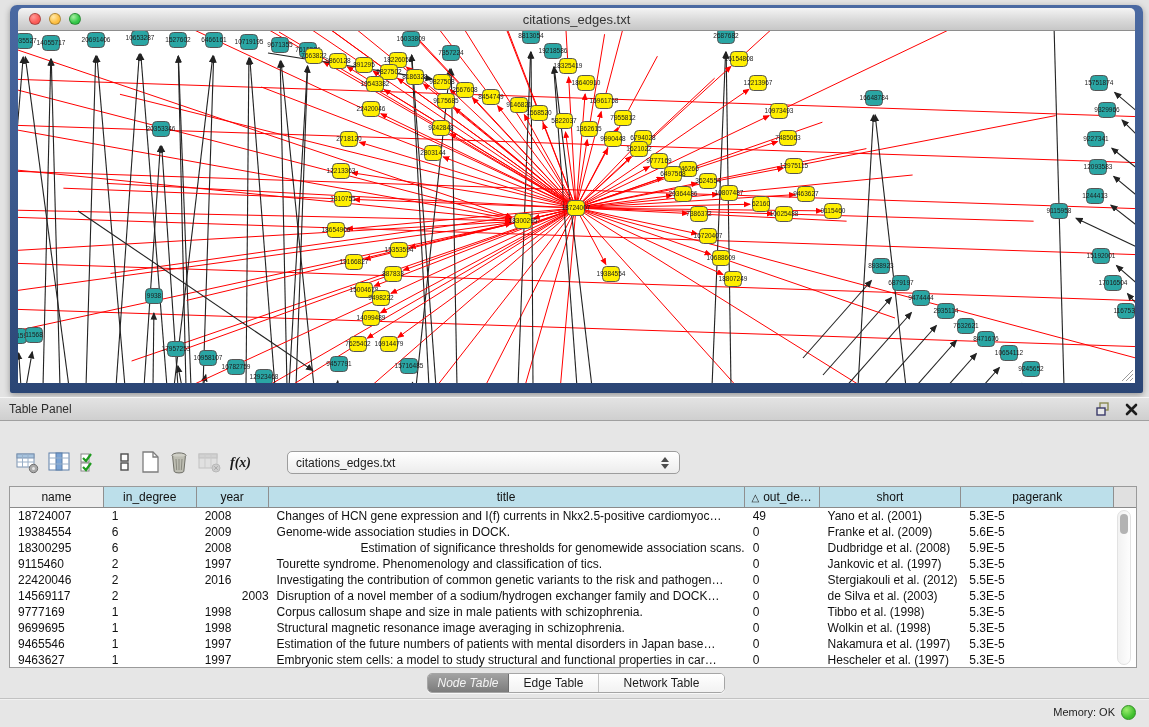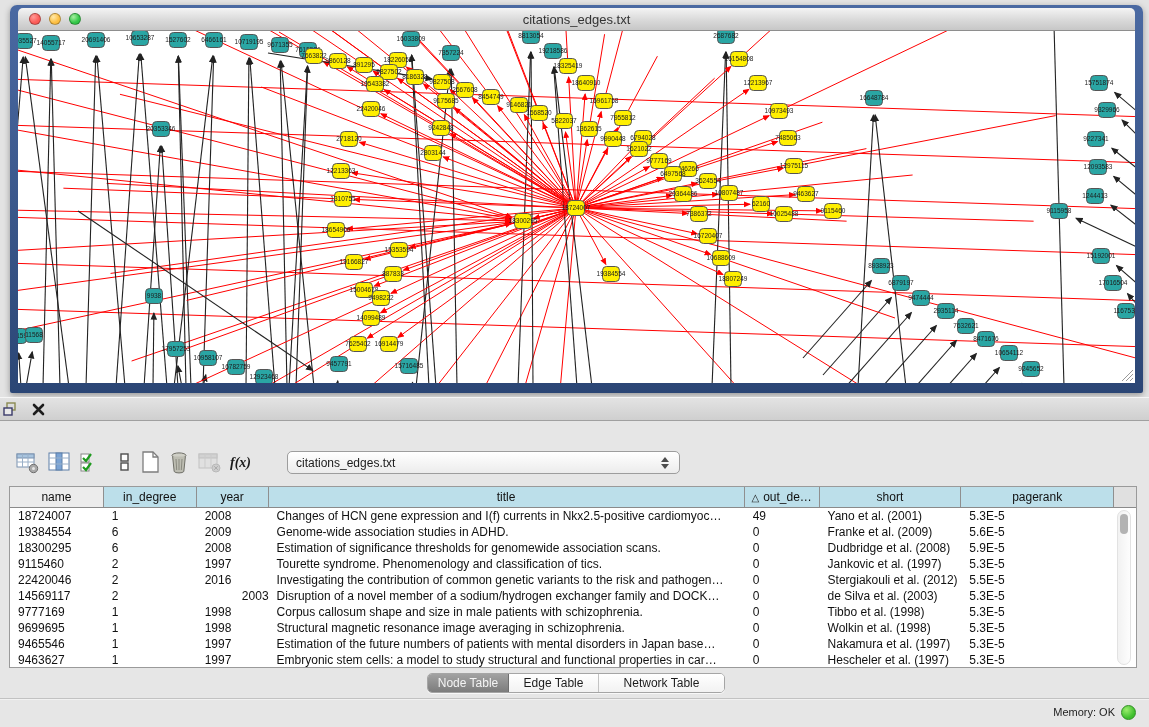--- a/index.html
+++ b/index.html
@@ -486,20 +486,21 @@
       <g id="resize-grip" stroke="#999" stroke-width="1">
         <line x1="1104" y1="350" x2="1115" y2="339"></line>
         <line x1="1108" y1="350" x2="1115" y2="343"></line>
         <line x1="1112" y1="350" x2="1115" y2="347"></line>
       </g>
     </svg>
   </div>
 </div>
 
 <div id="panel-header">
+  <span id="panel-title">Table Panel</span>
   <span class="hdr-icon">
     <svg width="15" height="14" viewBox="0 0 15 14">
       <rect x="4" y="1" width="8" height="7" fill="none" stroke="#8a8a52" stroke-width="1.4"></rect>
       <rect x="1" y="6" width="8" height="7" fill="#e9e9e9" stroke="#3a3a6a" stroke-width="1.4"></rect>
     </svg>
   </span>
   <span class="hdr-icon">
     <svg width="13" height="13" viewBox="0 0 13 13">
       <path d="M2,2 L11,11 M11,2 L2,11" stroke="#1c1c1c" stroke-width="2.6" stroke-linecap="round"></path>
     </svg>
@@ -598,30 +599,30 @@
         <div class="td" style="width: 72px;">2008</div>
         <div class="td" style="width: 477px;">Changes of HCN gene expression and I(f) currents in Nkx2.5-positive cardiomyoc…</div>
         <div class="td" style="width: 75px;">49</div>
         <div class="td" style="width: 142px;">Yano et al. (2001)</div>
         <div class="td" style="width: 153px;">5.3E-5</div>
       </div>
       <div class="tr">
         <div class="td" style="width: 94px;">19384554</div>
         <div class="td" style="width: 93px;">6</div>
         <div class="td" style="width: 72px;">2009</div>
-        <div class="td" style="width: 477px;">Genome-wide association studies in ADHD.</div>
+        <div class="td" style="width: 477px;">Genome-wide association studies in DOCK.</div>
         <div class="td" style="width: 75px;">0</div>
         <div class="td" style="width: 142px;">Franke et al. (2009)</div>
         <div class="td" style="width: 153px;">5.6E-5</div>
       </div>
       <div class="tr">
         <div class="td" style="width: 94px;">18300295</div>
         <div class="td" style="width: 93px;">6</div>
         <div class="td" style="width: 72px;">2008</div>
-        <div class="td" style="width: 477px;">Estimation of significance thresholds for genomewide association scans.</div>
+        <div class="td" style="width: 477px; text-align: right;">Estimation of significance thresholds for genomewide association scans.</div>
         <div class="td" style="width: 75px;">0</div>
         <div class="td" style="width: 142px;">Dudbridge et al. (2008)</div>
         <div class="td" style="width: 153px;">5.9E-5</div>
       </div>
       <div class="tr">
         <div class="td" style="width: 94px;">9115460</div>
         <div class="td" style="width: 93px;">2</div>
         <div class="td" style="width: 72px;">1997</div>
         <div class="td" style="width: 477px;">Tourette syndrome. Phenomenology and classification of tics.</div>
         <div class="td" style="width: 75px;">0</div>
@@ -684,20 +685,20 @@
       </div>
     </div>
   <div id="vscroll">
     <div class="track">
       <div class="thumb"></div>
     </div>
   </div>
 </div>
 
 <div id="tabs">
-    <div class="tab active" style="width: 81px;">Node Table</div>
+    <div class="tab active" style="width: 81px; font-style: italic;">Node Table</div>
     <div class="tab" style="width: 90px;">Edge Table</div>
     <div class="tab" style="width: 125px;">Network Table</div>
   </div>
 
 <div id="status-divider"></div>
 <span id="memory-label">Memory: OK</span>
 <span id="memory-dot"></span>
 
 </body></html>

